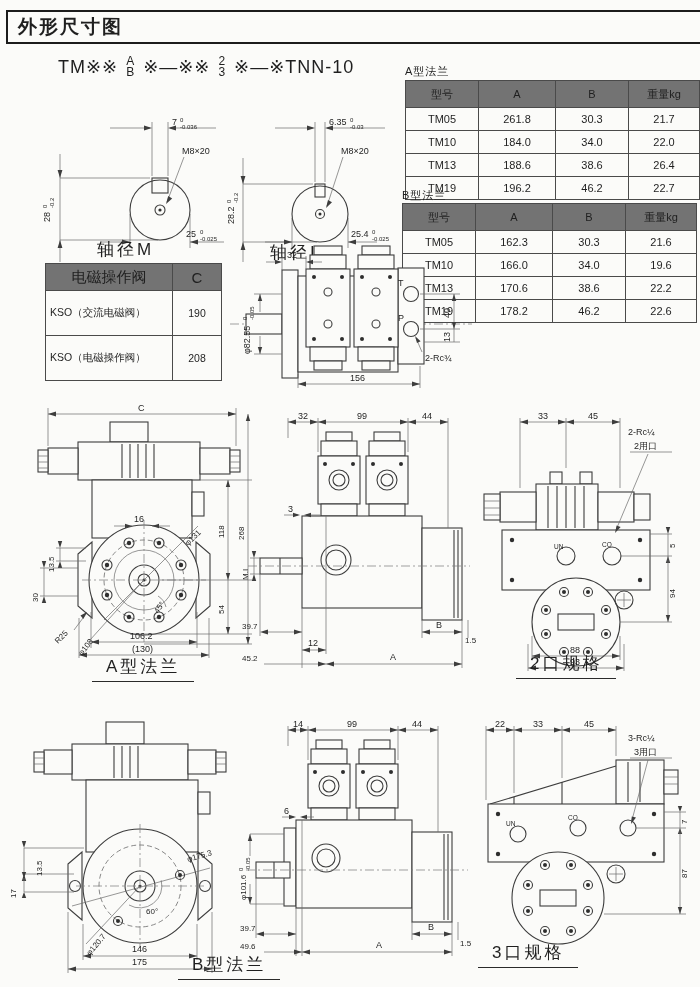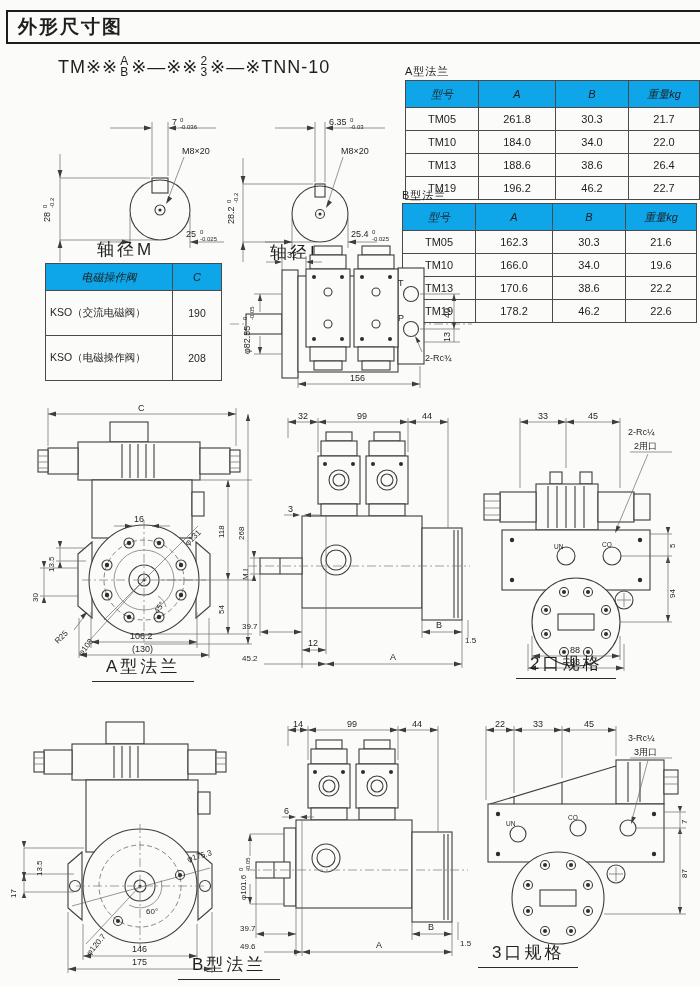--- a/index.html
+++ b/index.html
@@ -4,32 +4,32 @@
 <style>
   html,body{margin:0;padding:0;background:#e8e8e8;}
   .page{position:relative;width:700px;height:987px;background:#fbfbf9;overflow:hidden;
         font-family:"Liberation Sans","DejaVu Sans",sans-serif;color:#1f1f1f;}
   .abs{position:absolute;}
   
   .title-bar{left:6px;top:10px;width:676px;height:26px;border:2px solid #1c1c1c;
              padding:2px 12px 2px 10px;font-size:19px;font-weight:bold;letter-spacing:2px;
              display:flex;align-items:center;background:#fbfbf9;}
   
-  .model{left:58px;top:56px;font-size:18px;letter-spacing:1px;display:flex;align-items:center;gap:2px;}
+  .model{left:58px;top:56px;font-size:18px;letter-spacing:1px;display:flex;align-items:center;gap:8px;}
   .stack{display:inline-flex;flex-direction:column;align-items:center;font-size:12px;line-height:11px;}
   
   .cap{font-size:17px;letter-spacing:3px;text-align:center;}
   .cap.u{border-bottom:1.5px solid #2a2a2a;padding:0 14px 3px;}
   .tcap{font-size:11px;letter-spacing:1px;border-bottom:1px solid #444;padding-bottom:1px;}
   
   table.tbl{border-collapse:collapse;background:#fbfbf9;}
   .tbl th,.tbl td{border:1px solid #4a4a4a;text-align:center;font-weight:normal;}
-  .tbl th{background:#0ea5e9;height:24px;font-size:11px;font-style:italic;}
+  .tbl th{background:#737373;height:24px;font-size:11px;}
   .tbl td{height:20px;font-size:11px;}
-  .tbl.sol th{font-size:11px;}
+  .tbl.sol th{font-size:15px;}
   .tbl.sol td{font-size:10.5px;}
   .tbl.sol td.lft{text-align:left;padding:12px 4px;}
   
   svg{overflow:visible;}
   .ln{stroke:#3d3d3d;stroke-width:1.1;fill:none;}
   .box{stroke:#3d3d3d;stroke-width:1.1;fill:#fbfbf9;}
   .thin{stroke:#6a6a6a;stroke-width:0.7;fill:none;}
   .cl{stroke:#7a7a7a;stroke-width:0.7;fill:none;stroke-dasharray:9 3 2 3;}
   .dash{stroke:#6a6a6a;stroke-width:0.8;fill:none;stroke-dasharray:5 3;}
   .dot{fill:#2e2e2e;stroke:none;}

